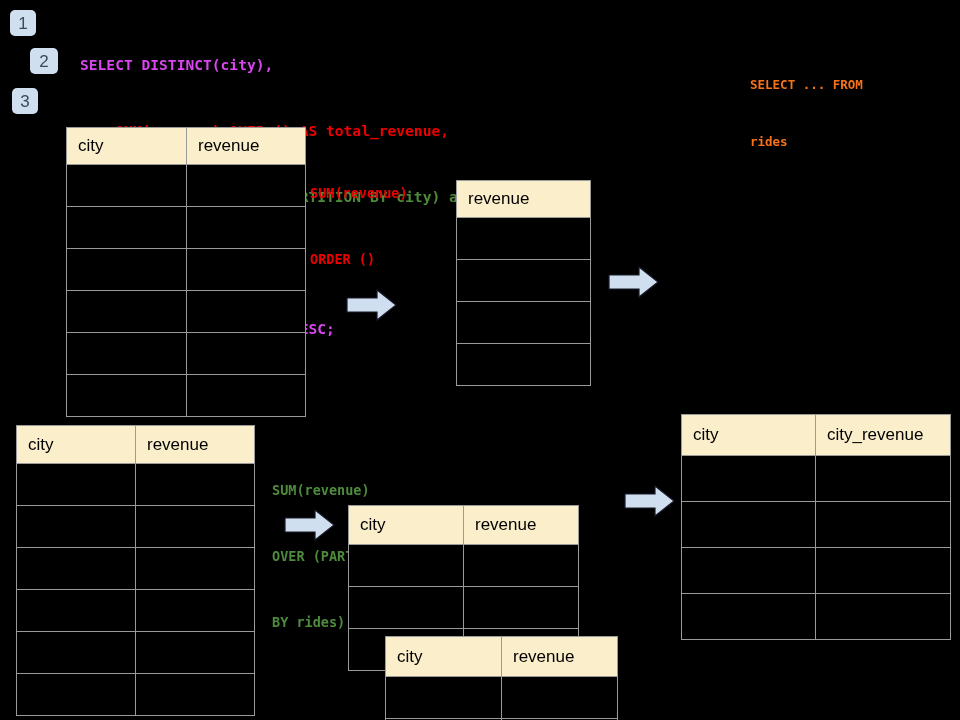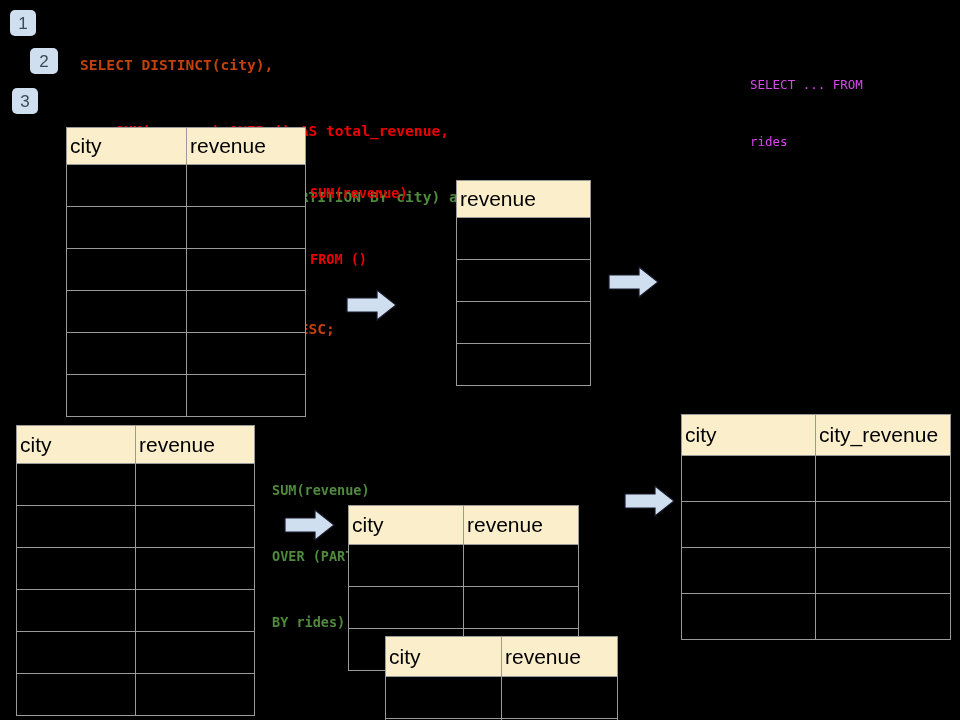--- a/index.html
+++ b/index.html
@@ -34,32 +34,32 @@
   
   .code-block {
     position: absolute;
     font-family: "DejaVu Sans Mono", monospace;
     font-size: 14.6px;
     font-weight: bold;
     line-height: 22px;
     white-space: pre;
   }
   .code-line { white-space: pre; }
-  .c-purple { color: #c2410c; }
+  .c-purple { color: #d946ef; }
   .c-red    { color: #ee0000; }
   .c-green  { color: #4e8b3c; }
 
   .side-note {
     position: absolute;
     font-family: "DejaVu Sans Mono", monospace;
     font-size: 12.5px;
-    font-weight: normal;
+    font-weight: bold;
     line-height: 19px;
     white-space: pre;
-    color: #d946ef;
+    color: #f97316;
   }
 
   
   .annot {
     position: absolute;
     font-family: "DejaVu Sans Mono", monospace;
     font-size: 13.5px;
     font-weight: bold;
     line-height: 22px;
     white-space: pre;
@@ -75,23 +75,23 @@
   .tbl td, .tbl th {
     border: 1px solid #9a9a9a;
     padding: 0;
     margin: 0;
   }
   .tbl th {
     background: #fbeecb;
     color: #000000;
     font-family: "Liberation Sans", sans-serif;
     font-weight: normal;
-    font-size: 21px;
+    font-size: 17px;
     text-align: left;
-    padding-left: 3px;
+    padding-left: 11px;
   }
   .tbl td {
     background: #000000;
   }
 
   
   .arrow {
     position: absolute;
   }
 </style>
@@ -118,21 +118,21 @@
     <div class="code-line c-purple">  ORDER by city_revenue DESC;</div>
   </div>
 
   <div class="side-note" style="left:750px; top:37px;">
     <div>SELECT ... FROM</div>
     <div>rides</div>
   </div>
 
   <div class="annot c-red" style="left:310px; top:138px;">
     <div>SUM(revenue)</div>
-    <div>FROM ()</div>
+    <div>ORDER ()</div>
   </div>
 
   <div class="annot c-green" style="left:272px; top:435px;">
     <div>SUM(revenue)</div>
     <div>OVER (PARTITION</div>
     <div>BY rides)</div>
   </div>
 
   <table class="tbl" style="left:66px; top:127px; width:239px;">
     <colgroup>

